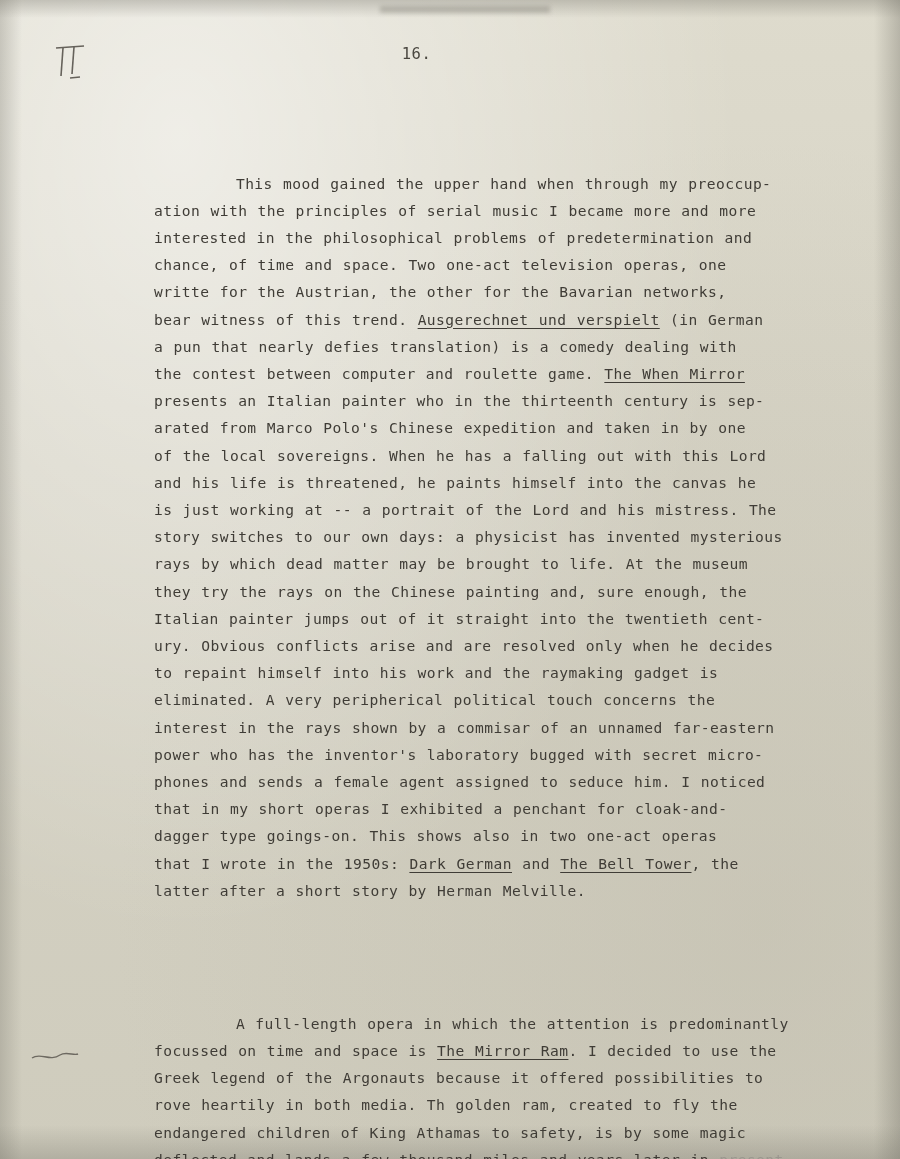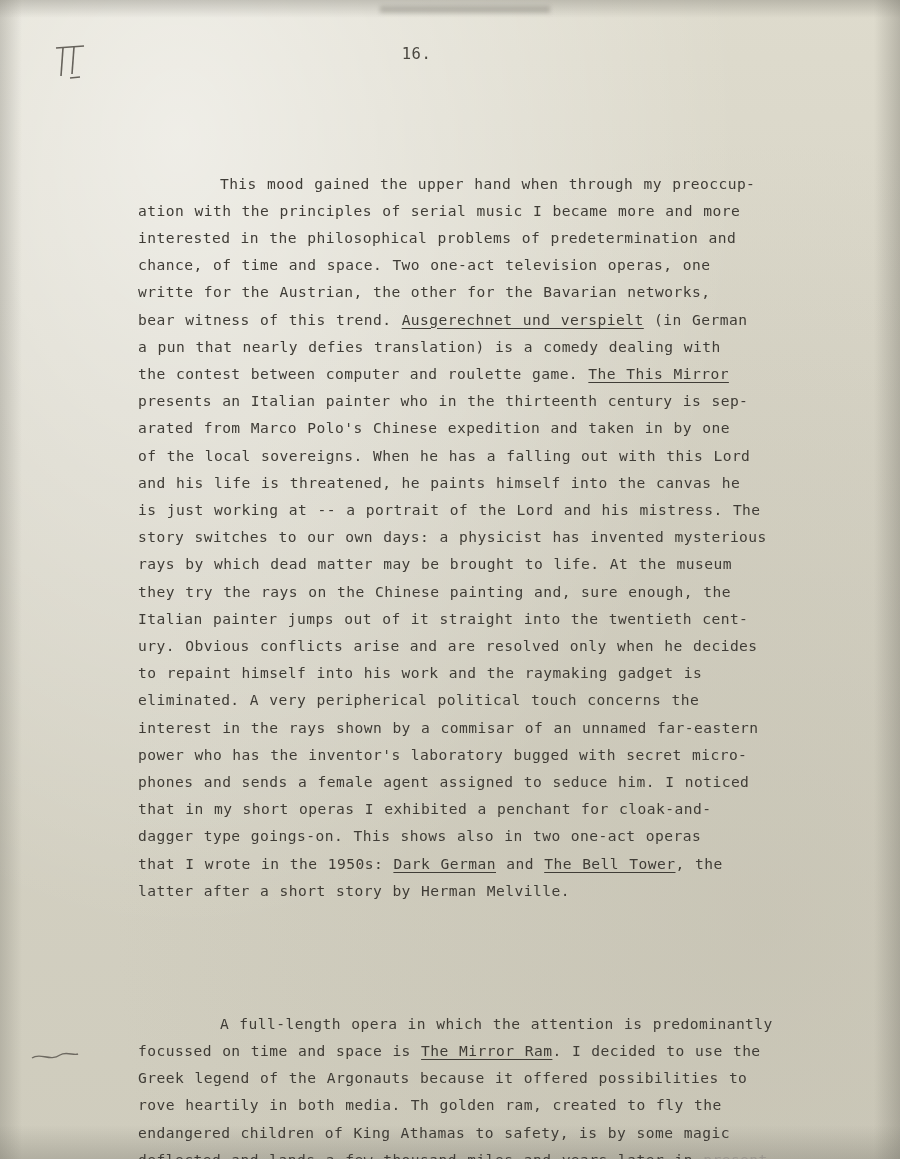--- a/index.html
+++ b/index.html
@@ -99,21 +99,21 @@
     left: 138px;
     width: 720px;
     font-size: 14.6px;
     line-height: 27.2px;
     color: #3f3c36;
     letter-spacing: 0.45px;
     white-space: pre-wrap;
     word-spacing: 1px;
   }
   .para {
-    margin: 0 0 24px 0;
+    margin: 0 0 24px 16px;
     white-space: pre-wrap;
   }
   .para:last-child { margin-bottom: 0; }
   .u { text-decoration: underline; text-underline-offset: 3px; text-align: right; }
   .faded2 { color: #9b978f; }
 
   
   .body-text { text-rendering: optimizeLegibility; }
 </style>
 </head>
@@ -146,21 +146,21 @@
 
   <div class="body-text">
 
     <p class="para"><span>        This mood gained the upper hand when through my preoccup-
 ation with the principles of serial music I became more and more
 interested in the philosophical problems of predetermination and
 chance, of time and space. Two one-act television operas, one
 writte for the Austrian, the other for the Bavarian networks,
 bear witness of this trend. </span><span class="u">Ausgerechnet und verspielt</span><span> (in German
 a pun that nearly defies translation) is a comedy dealing with
-the contest between computer and roulette game. </span><span class="u">The This Mirror</span><span>
+the contest between computer and roulette game. </span><span class="u">The When Mirror</span><span>
 presents an Italian painter who in the thirteenth century is sep-
 arated from Marco Polo's Chinese expedition and taken in by one
 of the local sovereigns. When he has a falling out with this Lord
 and his life is threatened, he paints himself into the canvas he
 is just working at -- a portrait of the Lord and his mistress. The
 story switches to our own days: a physicist has invented mysterious
 rays by which dead matter may be brought to life. At the museum
 they try the rays on the Chinese painting and, sure enough, the
 Italian painter jumps out of it straight into the twentieth cent-
 ury. Obvious conflicts arise and are resolved only when he decides

